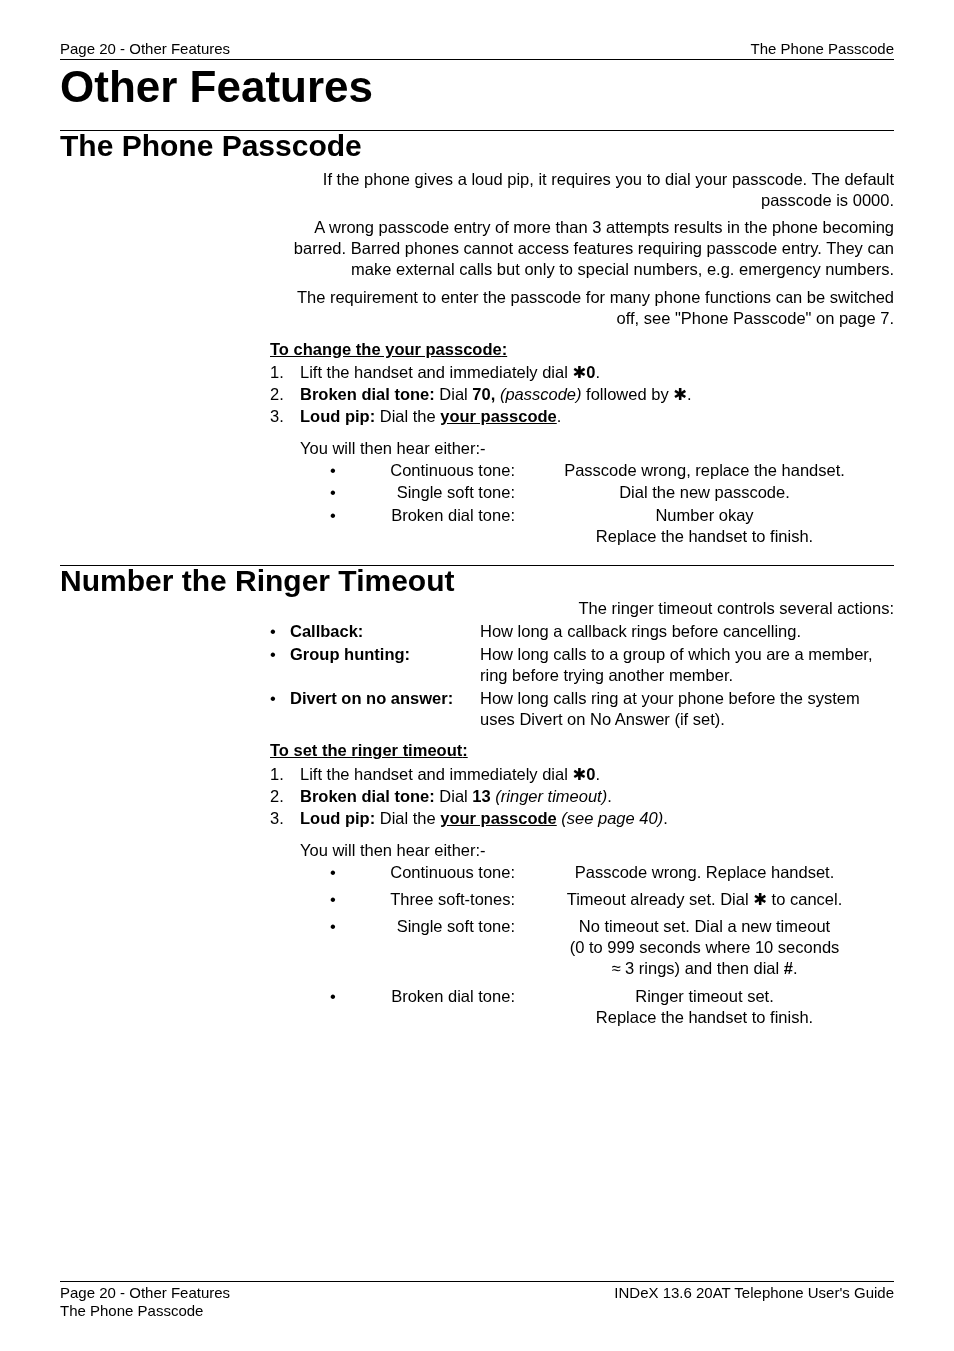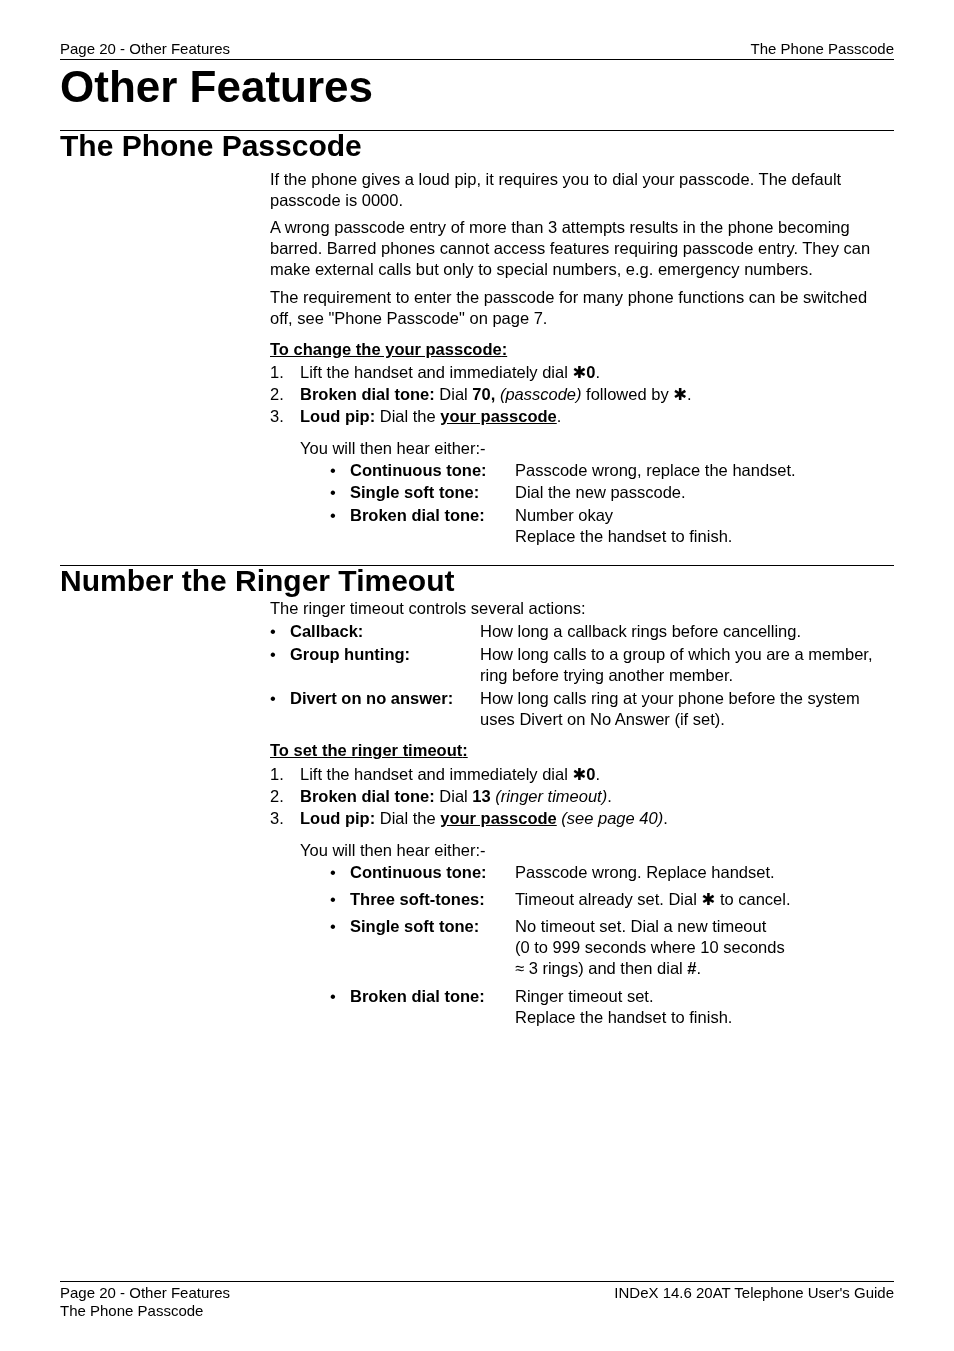--- a/index.html
+++ b/index.html
@@ -32,43 +32,43 @@
     }
     .section-rule {
       border-top: 1.5px solid #000;
       margin-top: 18px;
     }
     .body-block {
       margin-left: 210px;
       font-size: 16.5px;
       line-height: 1.28;
     }
-    .para { margin-top: 6px; }
+    .para { margin-top: 6px; text-align: right; }
     .subhead {
       font-weight: 700;
       text-decoration: underline;
       margin-top: 10px;
     }
     .subhead .colon { text-decoration: none; }
     .num-list { margin-top: 2px; }
     .num-item {
       display: flex;
       margin-top: 1px;
     }
     .num-item .n { width: 30px; flex: 0 0 30px; }
     .num-item .c { flex: 1; }
     .indent-after { padding-left: 0; margin-top: 11px; }
     .bullet-row {
       display: flex;
       margin-left: 30px;
       margin-top: 1px;
     }
     .bullet-row .dot { width: 20px; flex: 0 0 20px; }
-    .bullet-row .label { width: 165px; flex: 0 0 165px; font-weight: 700; }
-    .bullet-row .desc { flex: 1; }
+    .bullet-row .label { width: 165px; flex: 0 0 165px; font-weight: 400; text-align: right; }
+    .bullet-row .desc { flex: 1; text-align: center; }
     .bullet-row-wide {
       display: flex;
       margin-left: 0;
       margin-top: 2px;
     }
     .bullet-row-wide .dot { width: 20px; flex: 0 0 20px; }
     .bullet-row-wide .label { width: 190px; flex: 0 0 190px; font-weight: 700; }
     .bullet-row-wide .desc { flex: 1; }
     .bold { font-weight: 700; }
     .italic { font-style: italic; }
@@ -226,15 +226,15 @@
     </div>
   </div>
 </div>
 
 <div class="footer">
   <div class="col">
     <div>Page 20 - Other Features</div>
     <div>The Phone Passcode</div>
   </div>
   <div class="col right">
-    <div>INDeX 14.6 20AT Telephone User's Guide</div>
+    <div>INDeX 13.6 20AT Telephone User's Guide</div>
   </div>
 </div>
 
 </body></html>

